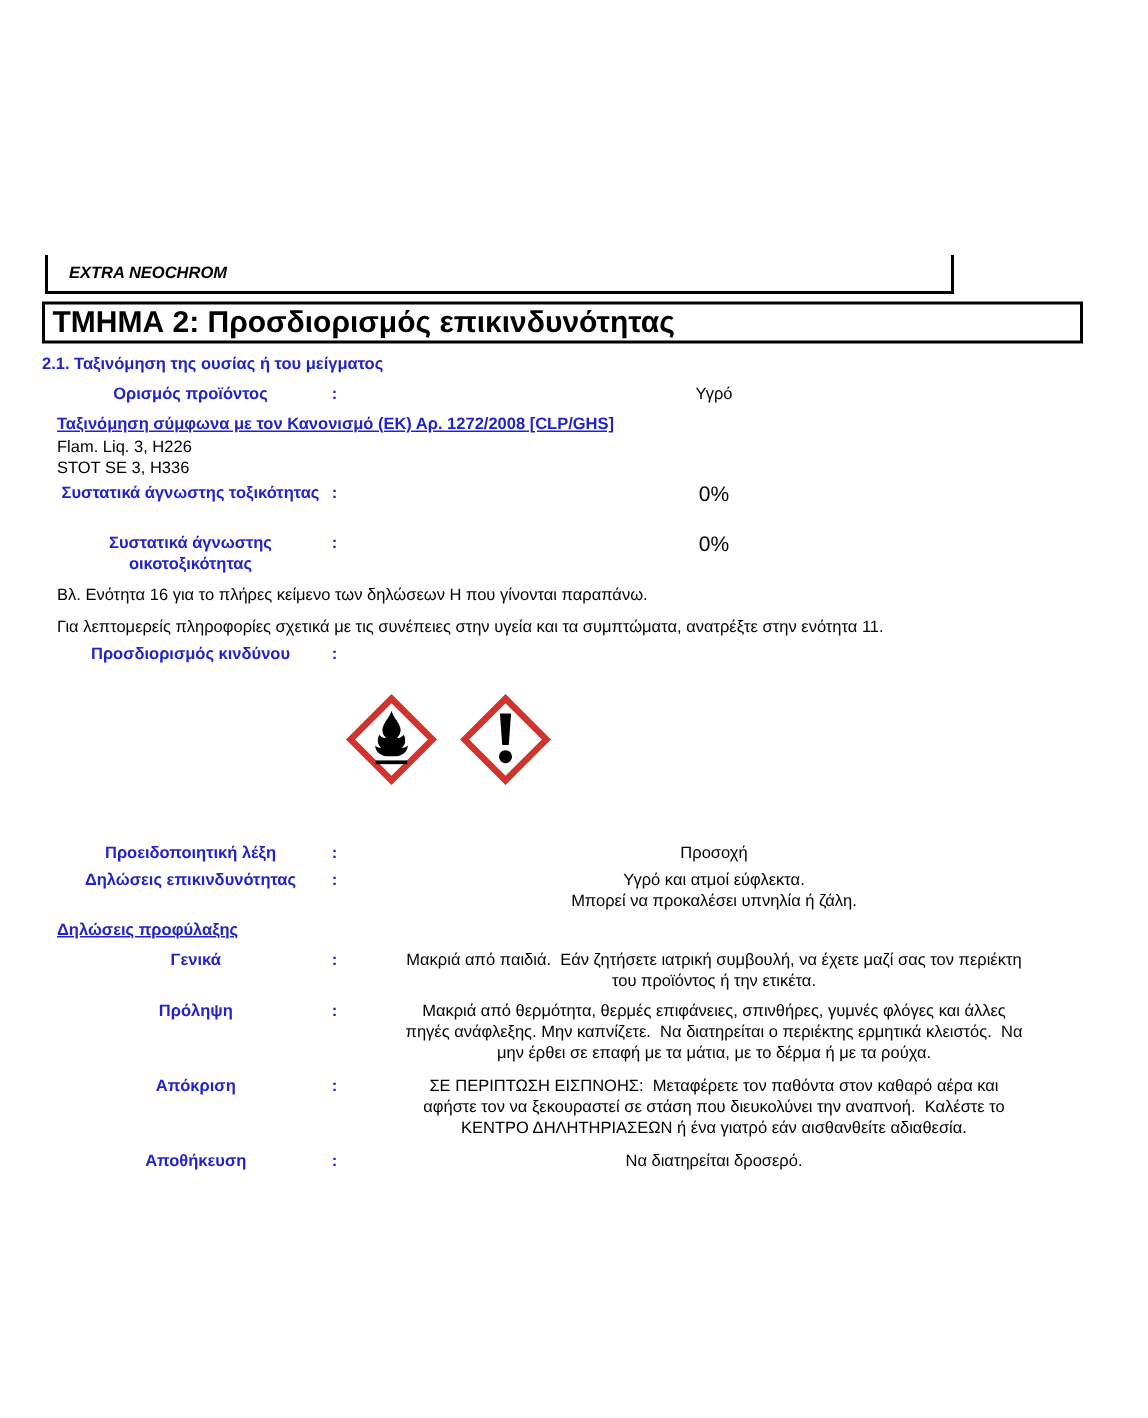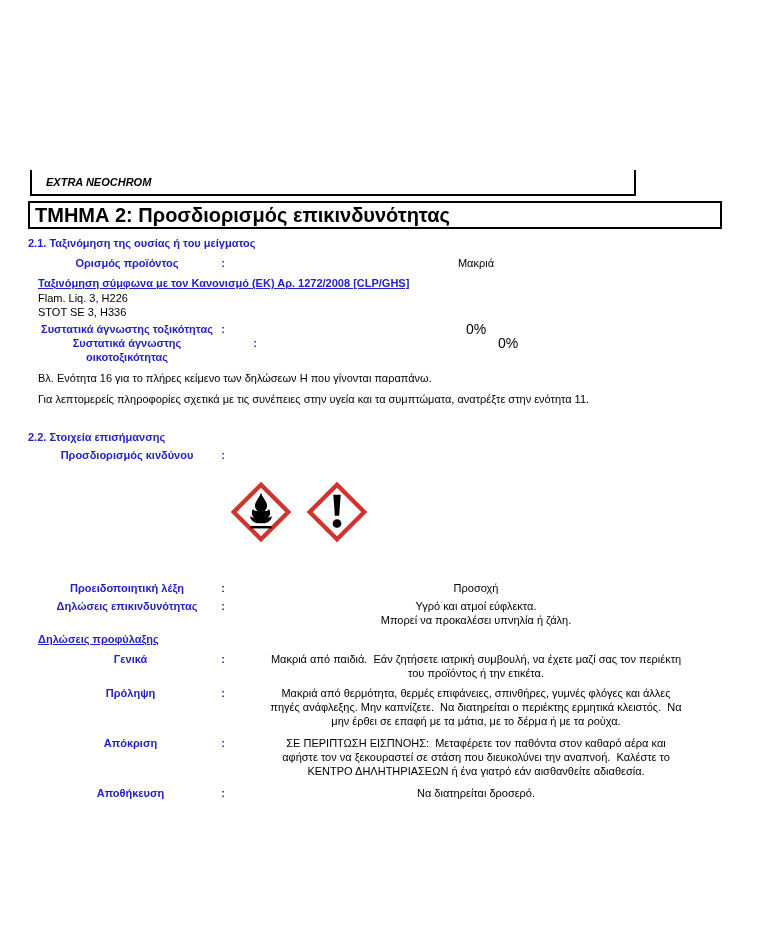--- a/index.html
+++ b/index.html
@@ -56,45 +56,44 @@
     <span class="section-title">ΤΜΗΜΑ 2: Προσδιορισμός επικινδυνότητας</span>
   </div>
 
   <div class="content">
 
     <div class="h-blue" style="margin-top:2px;">2.1. Ταξινόμηση της ουσίας ή του μείγματος</div>
 
     <div class="row" style="margin-top:6px;">
       <span class="lbl">Ορισμός προϊόντος</span>
       <span class="colon">:</span>
-      <span class="val">Μακριά</span>
+      <span class="val">Υγρό</span>
     </div>
 
     <div class="h-blue underlined plain" style="margin-top:6px;">Ταξινόμηση σύμφωνα με τον Κανονισμό (ΕΚ) Αρ. 1272/2008 [CLP/GHS]</div>
 
     <div class="plain" style="margin-top:1px;">Flam. Liq. 3, H226</div>
     <div class="plain">STOT SE 3, H336</div>
 
     <div class="row" style="margin-top:3px;">
       <span class="lbl">Συστατικά άγνωστης τοξικότητας</span>
       <span class="colon">:</span>
       <span class="val val-big">0%</span>
     </div>
 
-    <div class="row" style="margin-top:0;gap:32px;">
+    <div class="row" style="margin-top:19px;">
       <span class="lbl">Συστατικά άγνωστης οικοτοξικότητας</span>
       <span class="colon">:</span>
       <span class="val val-big">0%</span>
     </div>
 
     <div class="plain" style="margin-top:7px;">Βλ. Ενότητα 16 για το πλήρες κείμενο των δηλώσεων Η που γίνονται παραπάνω.</div>
 
     <div class="plain" style="margin-top:7px;">Για λεπτομερείς πληροφορίες σχετικά με τις συνέπειες στην υγεία και τα συμπτώματα, ανατρέξτε στην ενότητα 11.</div>
 
-    <div class="h-blue" style="margin-top:24px;">2.2. Στοιχεία επισήμανσης</div>
 
     <div class="row" style="margin-top:4px;">
       <span class="lbl">Προσδιορισμός κινδύνου</span>
       <span class="colon">:</span>
       <span class="val">
         <span class="pictos">
           <svg class="picto" viewBox="0 0 100 100">
             <polygon points="50,6 94,50 50,94 6,50" fill="#ffffff" stroke="#d0342c" stroke-width="7"></polygon>
             <path fill="#000000" d="M50 19
               C48 26 43 30 41 36

